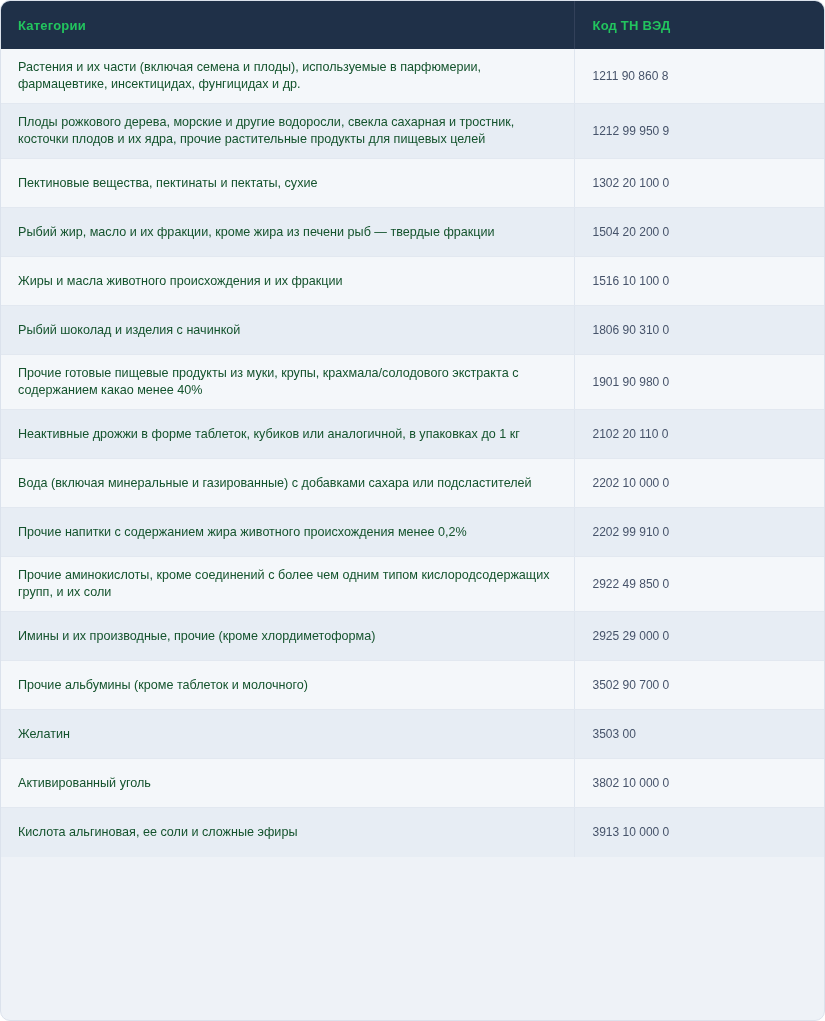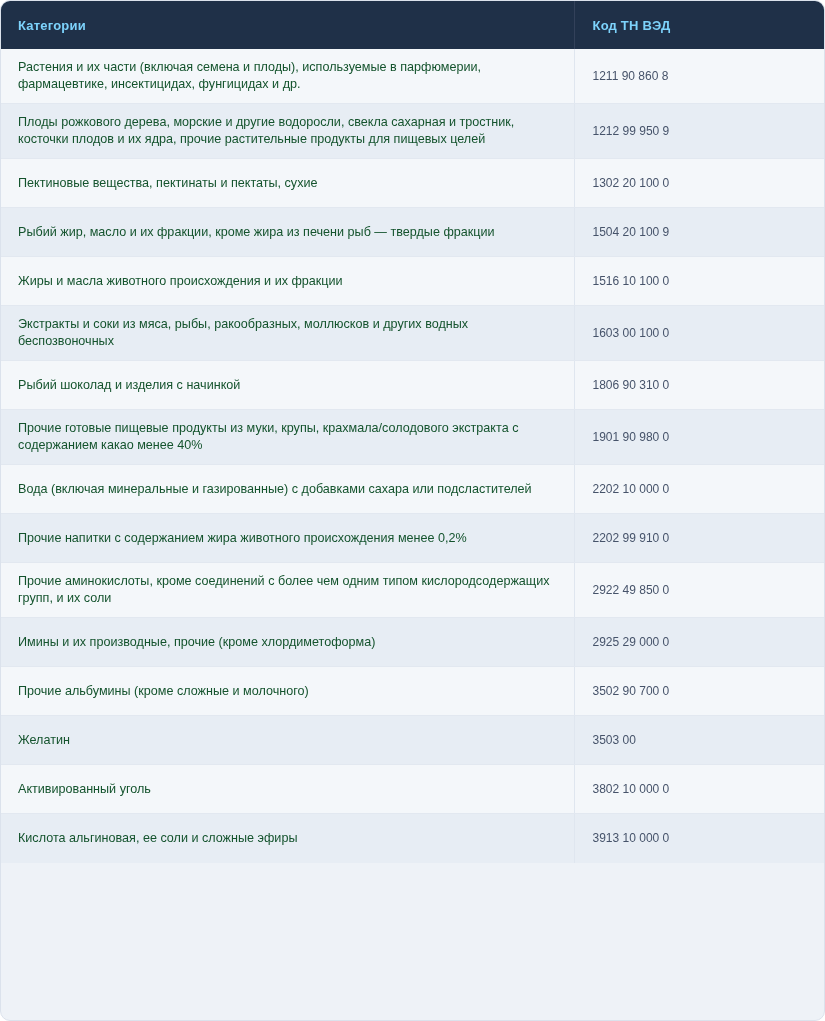--- a/index.html
+++ b/index.html
@@ -26,21 +26,21 @@
   table.data-table {
     width: 100%;
     border-collapse: collapse;
     table-layout: fixed;
   }
   table.data-table col.col-category { width: 573px; }
   table.data-table col.col-code { width: 252px; }
 
   thead th {
     background: #1f3048;
-    color: #7dd3fc;
+    color: #22c55e;
     text-align: left;
     font-size: 13px;
     font-weight: bold;
     letter-spacing: 0.2px;
     padding: 16px 16px 16px 17px;
     height: 48px;
     box-sizing: border-box;
     vertical-align: middle;
   }
   thead th.code-head {
@@ -92,56 +92,56 @@
         <tr>
           <td class="category-cell">Плоды рожкового дерева, морские и другие водоросли, свекла сахарная и тростник, косточки плодов и их ядра, прочие растительные продукты для пищевых целей</td>
           <td class="code-cell">1212 99 950 9</td>
         </tr>
         <tr>
           <td class="category-cell">Пектиновые вещества, пектинаты и пектаты, сухие</td>
           <td class="code-cell">1302 20 100 0</td>
         </tr>
         <tr>
           <td class="category-cell">Рыбий жир, масло и их фракции, кроме жира из печени рыб — твердые фракции</td>
-          <td class="code-cell">1504 20 100 9</td>
+          <td class="code-cell">1504 20 200 0</td>
         </tr>
         <tr>
           <td class="category-cell">Жиры и масла животного происхождения и их фракции</td>
           <td class="code-cell">1516 10 100 0</td>
-        </tr>
-        <tr>
-          <td class="category-cell">Экстракты и соки из мяса, рыбы, ракообразных, моллюсков и других водных беспозвоночных</td>
-          <td class="code-cell">1603 00 100 0</td>
         </tr>
         <tr>
           <td class="category-cell">Рыбий шоколад и изделия с начинкой</td>
           <td class="code-cell">1806 90 310 0</td>
         </tr>
         <tr>
           <td class="category-cell">Прочие готовые пищевые продукты из муки, крупы, крахмала/солодового экстракта с содержанием какао менее 40%</td>
           <td class="code-cell">1901 90 980 0</td>
+        </tr>
+        <tr>
+          <td class="category-cell">Неактивные дрожжи в форме таблеток, кубиков или аналогичной, в упаковках до 1 кг</td>
+          <td class="code-cell">2102 20 110 0</td>
         </tr>
         <tr>
           <td class="category-cell">Вода (включая минеральные и газированные) с добавками сахара или подсластителей</td>
           <td class="code-cell">2202 10 000 0</td>
         </tr>
         <tr>
           <td class="category-cell">Прочие напитки с содержанием жира животного происхождения менее 0,2%</td>
           <td class="code-cell">2202 99 910 0</td>
         </tr>
         <tr>
           <td class="category-cell">Прочие аминокислоты, кроме соединений с более чем одним типом кислородсодержащих групп, и их соли</td>
           <td class="code-cell">2922 49 850 0</td>
         </tr>
         <tr>
           <td class="category-cell">Имины и их производные, прочие (кроме хлордиметоформа)</td>
           <td class="code-cell">2925 29 000 0</td>
         </tr>
         <tr>
-          <td class="category-cell">Прочие альбумины (кроме сложные и молочного)</td>
+          <td class="category-cell">Прочие альбумины (кроме таблеток и молочного)</td>
           <td class="code-cell">3502 90 700 0</td>
         </tr>
         <tr>
           <td class="category-cell">Желатин</td>
           <td class="code-cell">3503 00</td>
         </tr>
         <tr>
           <td class="category-cell">Активированный уголь</td>
           <td class="code-cell">3802 10 000 0</td>
         </tr>

